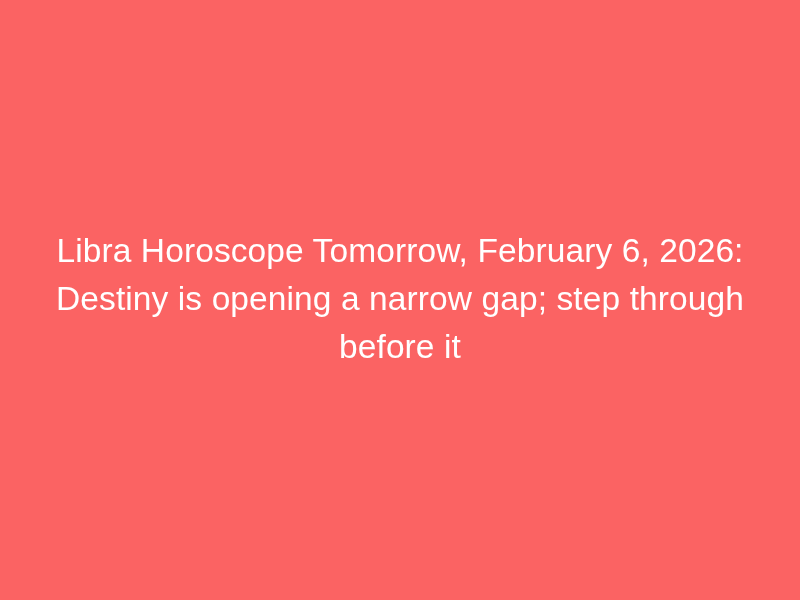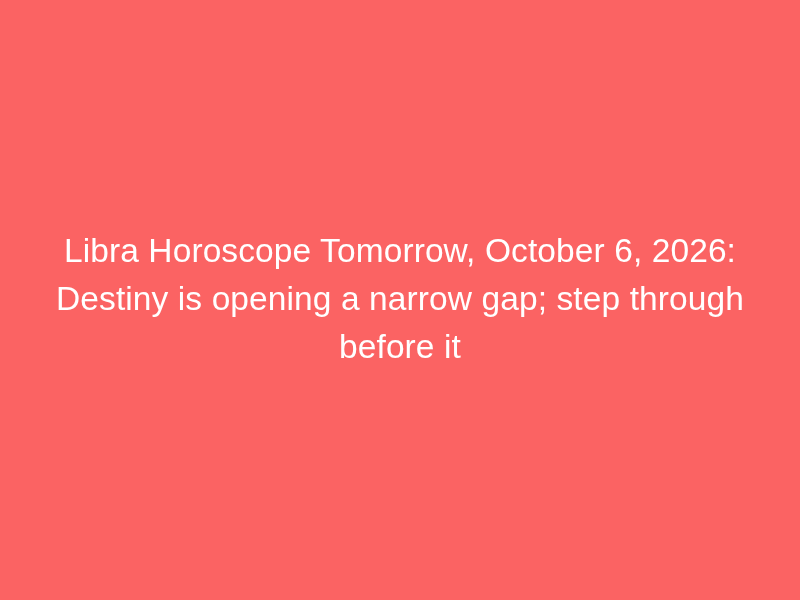--- a/index.html
+++ b/index.html
@@ -45,17 +45,17 @@
     text-rendering: optimizeLegibility;
   }
 </style>
 </head>
 <body style="background-color: rgb(251, 99, 99);">
 
 <div class="card" style="background-color: rgb(251, 99, 99);">
 
   <div class="headline-block">
 
-    <h1 class="headline" style="color: rgb(255, 255, 255);">Libra Horoscope Tomorrow, October 6, 2026: Destiny is opening a narrow gap; step through before it</h1>
+    <h1 class="headline" style="color: rgb(255, 255, 255);">Libra Horoscope Tomorrow, February 6, 2026: Destiny is opening a narrow gap; step through before it</h1>
 
   </div>
 
 </div>
 
 </body></html>

